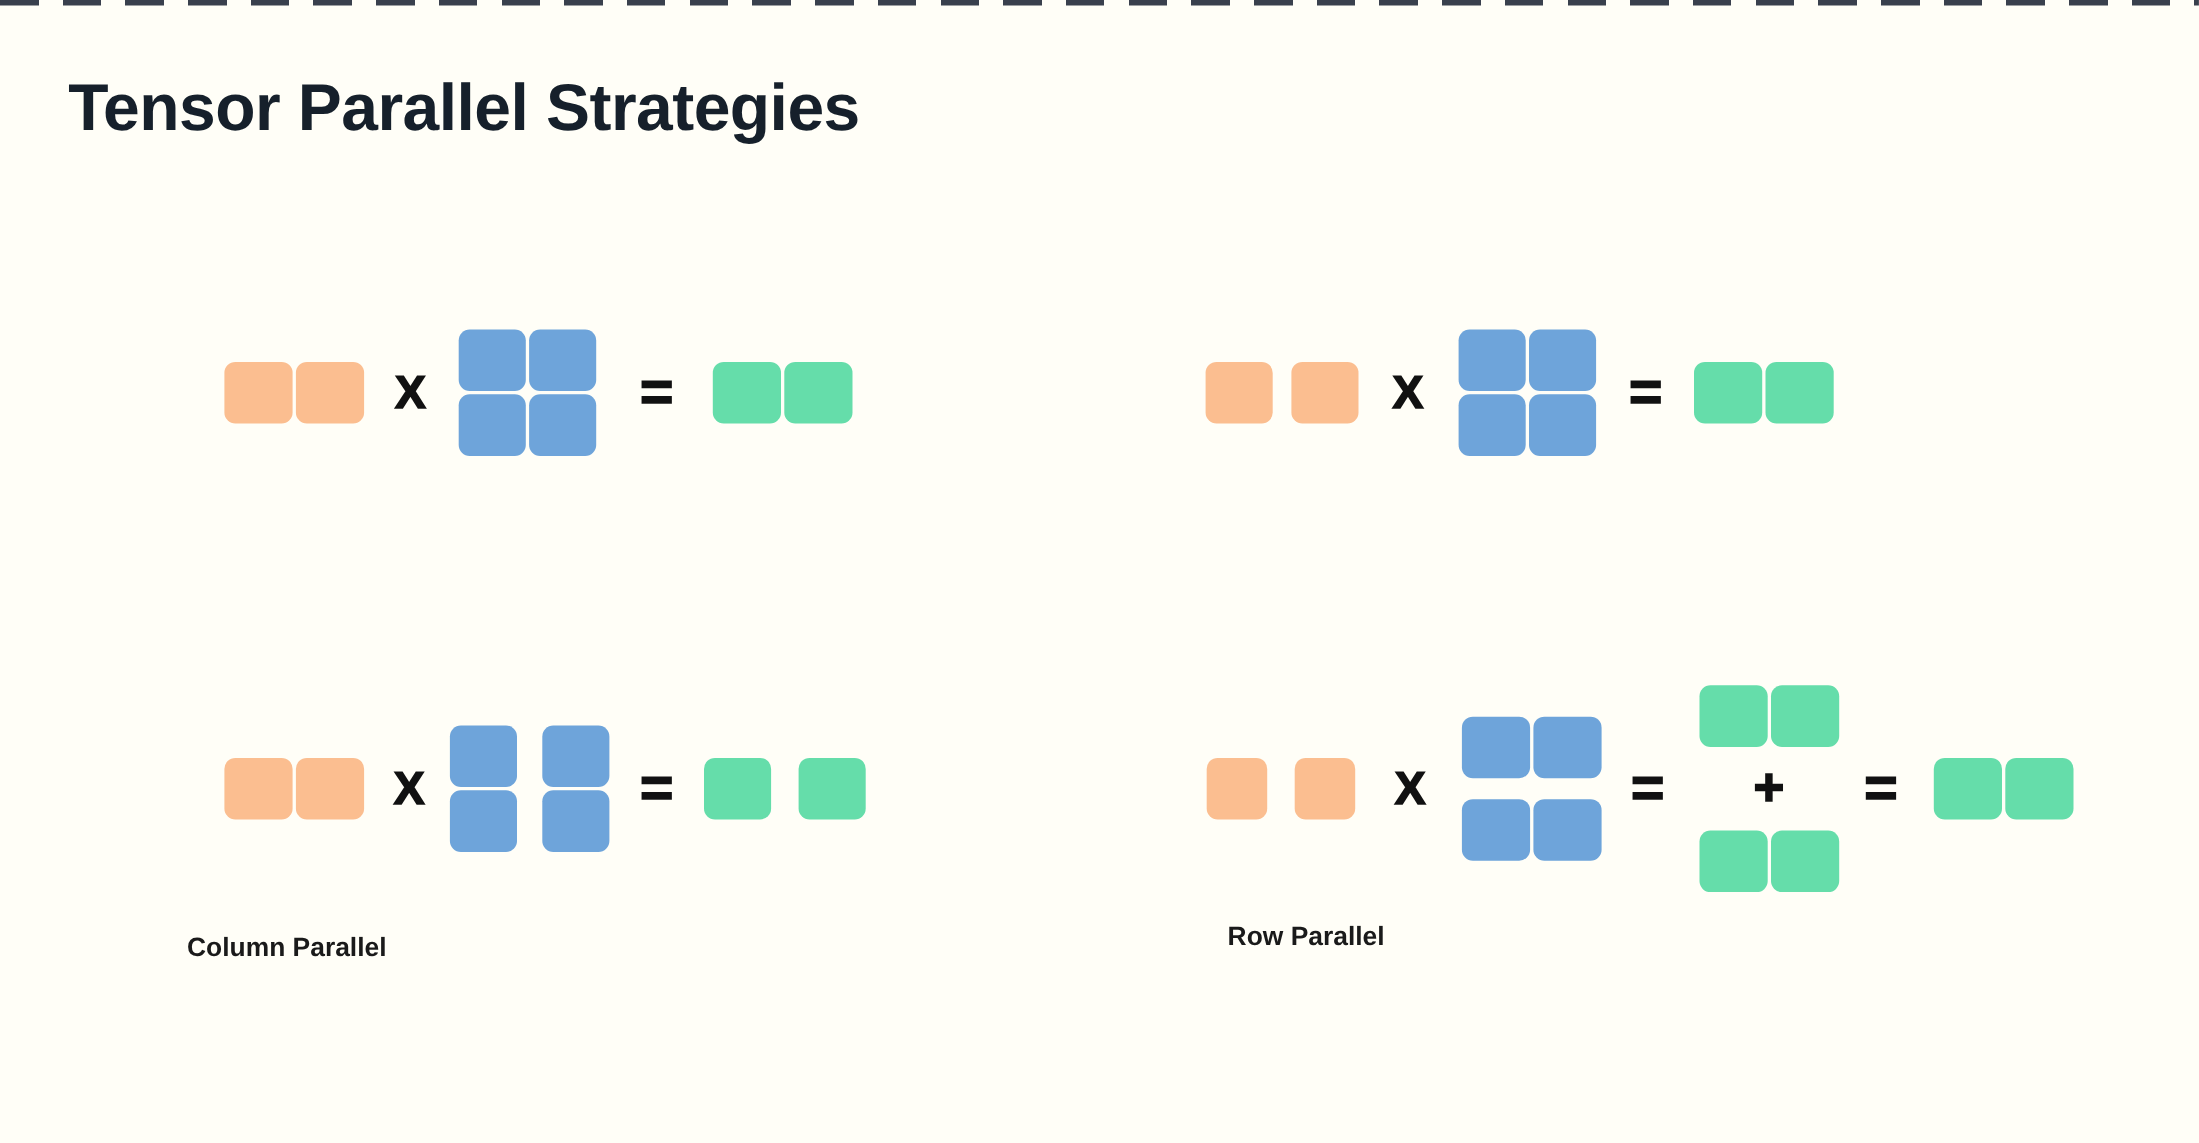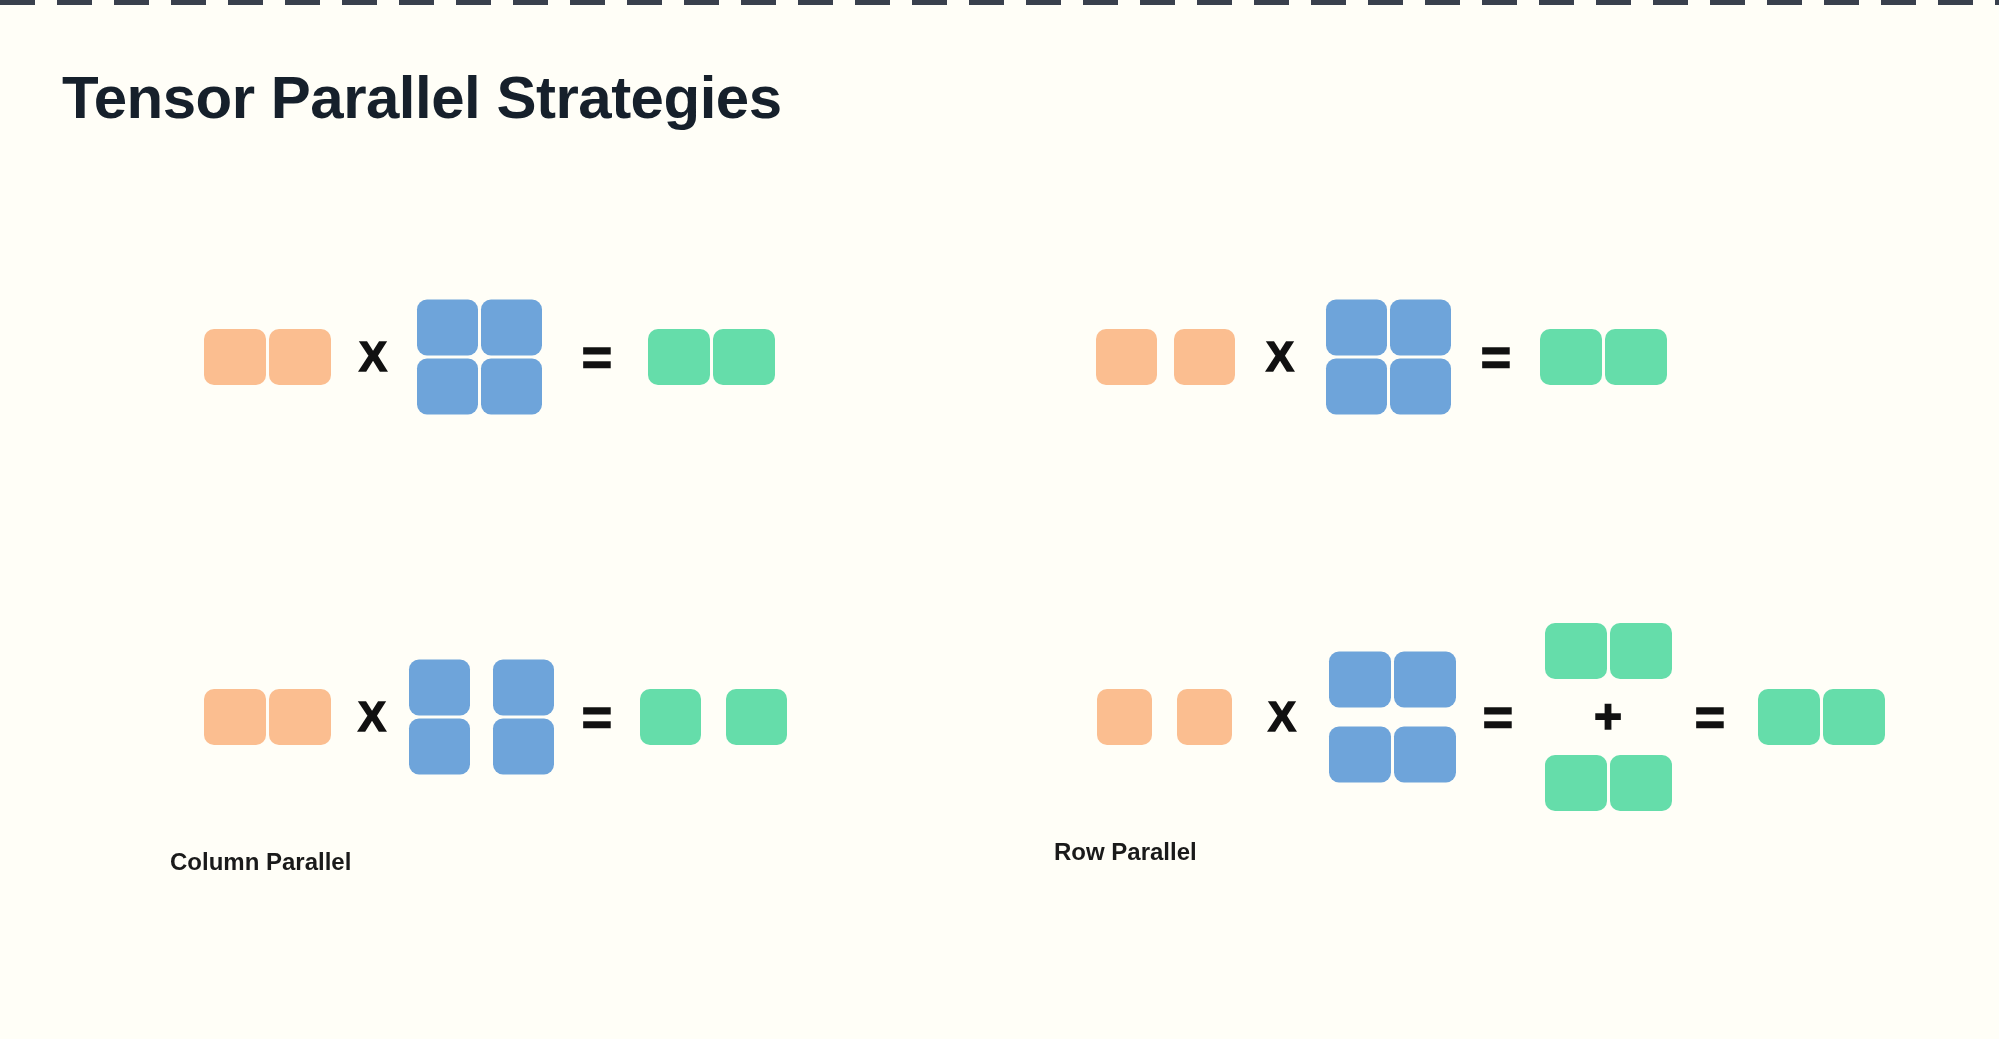--- a/index.html
+++ b/index.html
@@ -142,14 +142,14 @@
     <div class="op" style="left: 1608px; top: 717px; font-size: 48px; color: rgb(17, 17, 17);">+</div>
     <div class="vec" style="left: 1545px; top: 783px; gap: 3px;">
       <div class="cell" style="width: 62px; height: 56px; background: rgb(101, 221, 170);"></div>
       <div class="cell" style="width: 62px; height: 56px; background: rgb(101, 221, 170);"></div>
     </div>
     <div class="op" style="left: 1710px; top: 717px; font-size: 52px; color: rgb(17, 17, 17);">=</div>
     <div class="vec" style="left: 1758px; top: 717px; gap: 3px;">
       <div class="cell" style="width: 62px; height: 56px; background: rgb(101, 221, 170);"></div>
       <div class="cell" style="width: 62px; height: 56px; background: rgb(101, 221, 170);"></div>
     </div>
-    <div class="grp-label" style="left: 1054px; top: 838px;">Row Parallel</div>
+    <div class="grp-label" style="left: 1116px; top: 838px;">Row Parallel</div>
   </div>
 
 </body></html>

